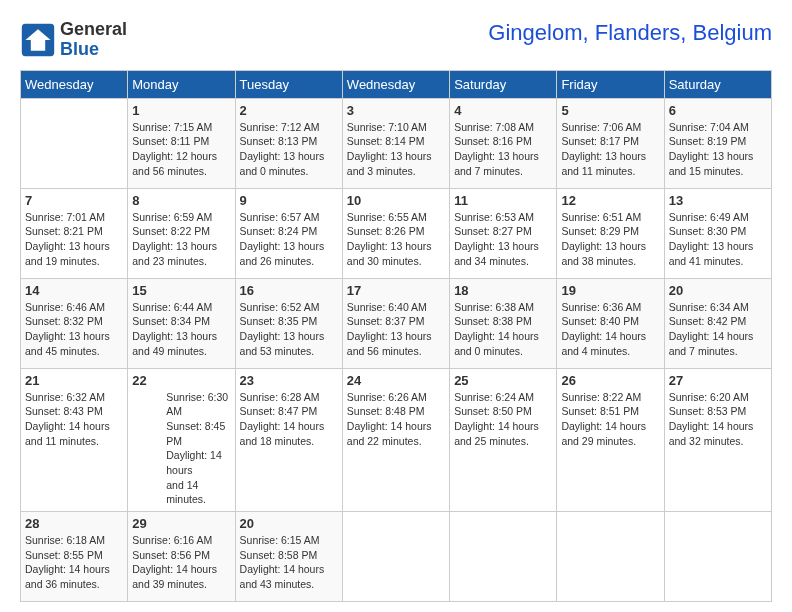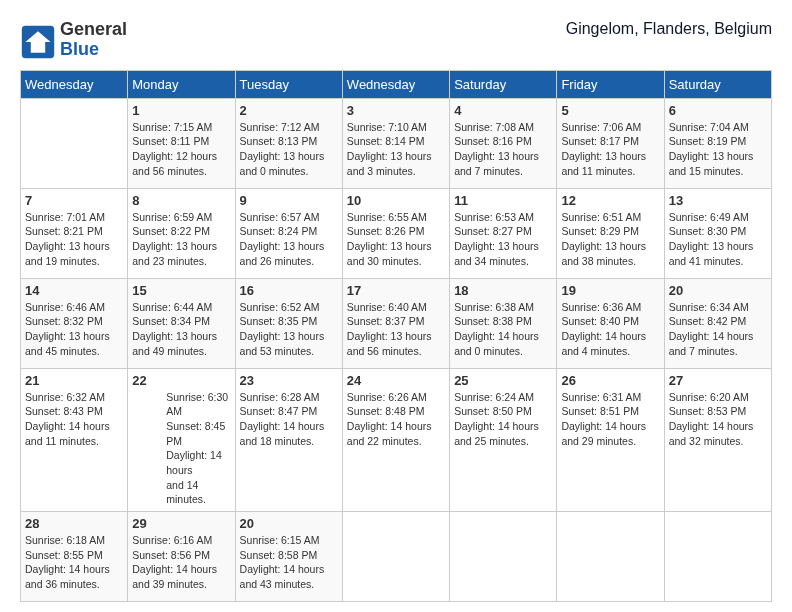--- a/index.html
+++ b/index.html
@@ -11,21 +11,21 @@
       padding: 20px;
     }
     .header {
       display: flex;
       justify-content: space-between;
       align-items: flex-start;
       margin-bottom: 10px;
     }
     .logo {
       display: flex;
-      align-items: flex-end;
+      align-items: center;
     }
     .logo-text {
       display: flex;
       flex-direction: column;
       font-size: 18px;
       font-weight: bold;
       line-height: 1.1;
     }
     .logo-general { color: #333; }
     .logo-blue { color: #1a5fa8; }
@@ -36,22 +36,22 @@
     }
     .title-block {
       text-align: right;
     }
     .month-title {
       font-size: 36px;
       font-weight: bold;
       color: #333;
     }
     .location {
-      font-size: 16px;
-      color: #0f172a;
+      font-size: 22px;
+      color: #1d4ed8;
     }
     table {
       width: 100%;
       border-collapse: collapse;
       font-size: 11px;
     }
     thead tr th {
       background-color: #1a5fa8;
       color: #fff;
       padding: 6px 4px;
@@ -301,21 +301,21 @@
         </td>
         <td>
           <span class="day-num">25</span>
           <div class="day-info" style="white-space: pre-line;">Sunrise: 6:24 AM
 Sunset: 8:50 PM
 Daylight: 14 hours
 and 25 minutes.</div>
         </td>
         <td>
           <span class="day-num">26</span>
-          <div class="day-info" style="white-space: pre-line;">Sunrise: 6:31 AM
+          <div class="day-info" style="white-space: pre-line;">Sunrise: 8:22 AM
 Sunset: 8:51 PM
 Daylight: 14 hours
 and 29 minutes.</div>
         </td>
         <td>
           <span class="day-num">27</span>
           <div class="day-info" style="white-space: pre-line;">Sunrise: 6:20 AM
 Sunset: 8:53 PM
 Daylight: 14 hours
 and 32 minutes.</div>

